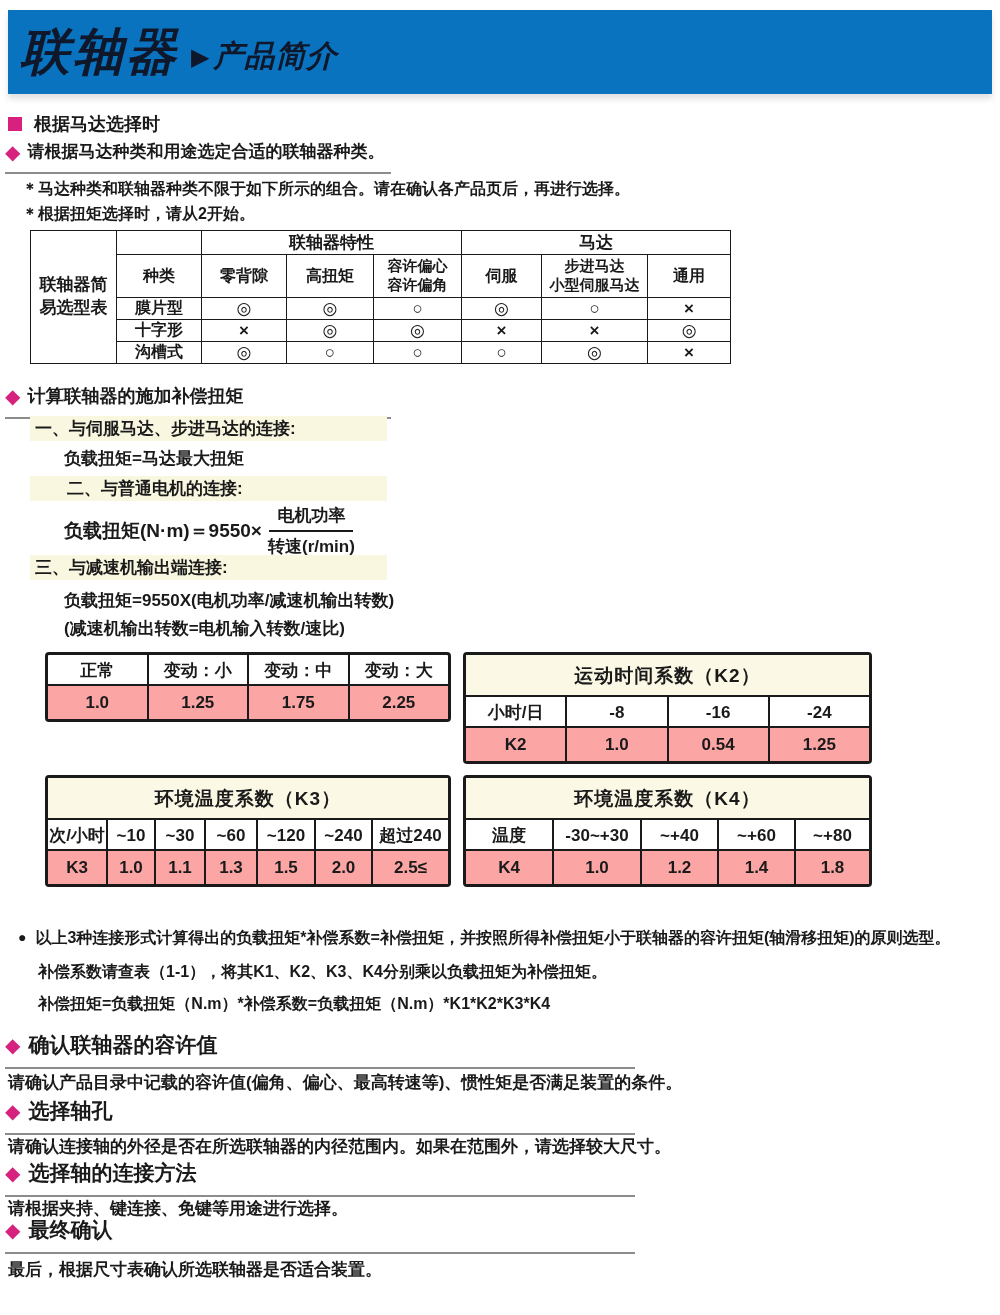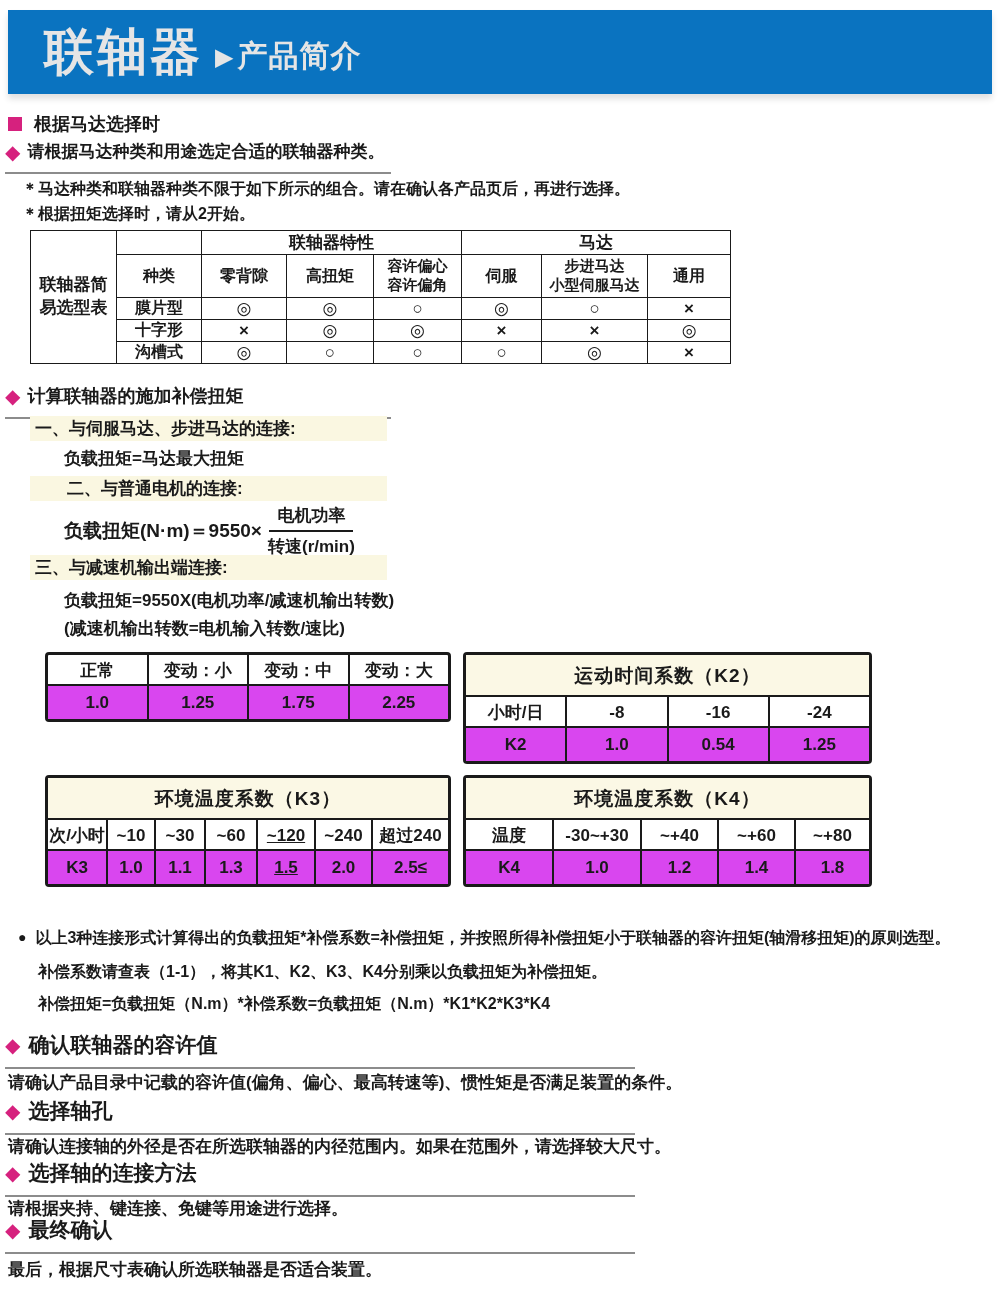--- a/index.html
+++ b/index.html
@@ -5,22 +5,22 @@
   * { margin:0; padding:0; box-sizing:border-box; }
   body { background:#ffffff; }
   .page {
     position:relative; width:1000px; height:1315px; background:#ffffff;
     font-family:"Liberation Sans","DejaVu Sans",sans-serif;
     color:#1a1a1a; font-weight:700; overflow:hidden;
   }
   
   .banner {
     position:absolute; left:8px; top:10px; width:984px; height:84px;
-    background:#0a73c0; color:#e5e5e5; display:flex; align-items:center;
-    padding-left:36px; box-shadow:0 5px 6px rgba(0,0,0,0.12);
+    background:#0a73c0; color:#0f172a; display:flex; align-items:center;
+    padding-left:12px; box-shadow:0 5px 6px rgba(0,0,0,0.12);font-style:italic;
   }
   .banner .big { font-size:50px; letter-spacing:3px; }
   .banner .tri { font-size:24px; margin:10px 4px 0 12px; line-height:1; }
   .banner .sub { font-size:30px; margin-top:8px; letter-spacing:1px; }
   
   .sec-head { position:absolute; left:8px; top:112px; font-size:18px; display:flex; align-items:center; gap:12px; }
   .sq { width:14px; height:14px; background:#d6217e; display:inline-block; }
   .diamond { color:#d6217e; font-size:20px; line-height:1; }
   .lead {
     position:absolute; left:5px; top:140px; width:386px; font-size:17px;
@@ -63,23 +63,23 @@
   #k3 { left:45px;  top:775px; }
   #k4 { left:463px; top:775px; width:409px; }
   .ktitle {
     height:42px; line-height:42px; text-align:center; background:#fbf8e5;
     border-bottom:2px solid #1a1a1a; font-size:19px; letter-spacing:1px;
   }
   .krow { display:flex; }
   .kcell { flex:1; text-align:center; border-right:2px solid #1a1a1a; font-size:17px; }
   .kcell:last-child { border-right:none; }
   .krow.hdr .kcell { height:31px; line-height:31px; border-bottom:2px solid #1a1a1a; }
-  .krow.val .kcell { height:33px; line-height:33px; background:#d946ef; }
+  .krow.val .kcell { height:33px; line-height:33px; background:#fca5a5; }
   .k3w0 { flex:0 0 60px; } .k3w1 { flex:0 0 48px; } .k3w2 { flex:0 0 50px; }
-  .k3w3 { flex:0 0 52px; } .k3w4 { flex:0 0 58px;text-decoration:underline; } .k3w5 { flex:0 0 57px; }
+  .k3w3 { flex:0 0 52px; } .k3w4 { flex:0 0 58px; } .k3w5 { flex:0 0 57px; }
   .k4w0 { flex:0 0 88px; } .k4w1 { flex:0 0 88px; } .k4w2 { flex:0 0 77px; } .k4w3 { flex:0 0 77px; }
   
   .bullet-line { position:absolute; left:18px; top:928px; width:975px; font-size:16px; display:flex; gap:9px; }
   .bullet-line .dot { font-size:14px; margin-top:1px; }
   #note-l2 { position:absolute; left:38px; top:962px; font-size:16px; }
   #note-l3 { position:absolute; left:38px; top:994px; font-size:16px; }
   
   .bsec-head {
     position:absolute; left:5px; width:630px; font-size:21px;
     display:flex; align-items:center; gap:8px; padding-bottom:8px;

